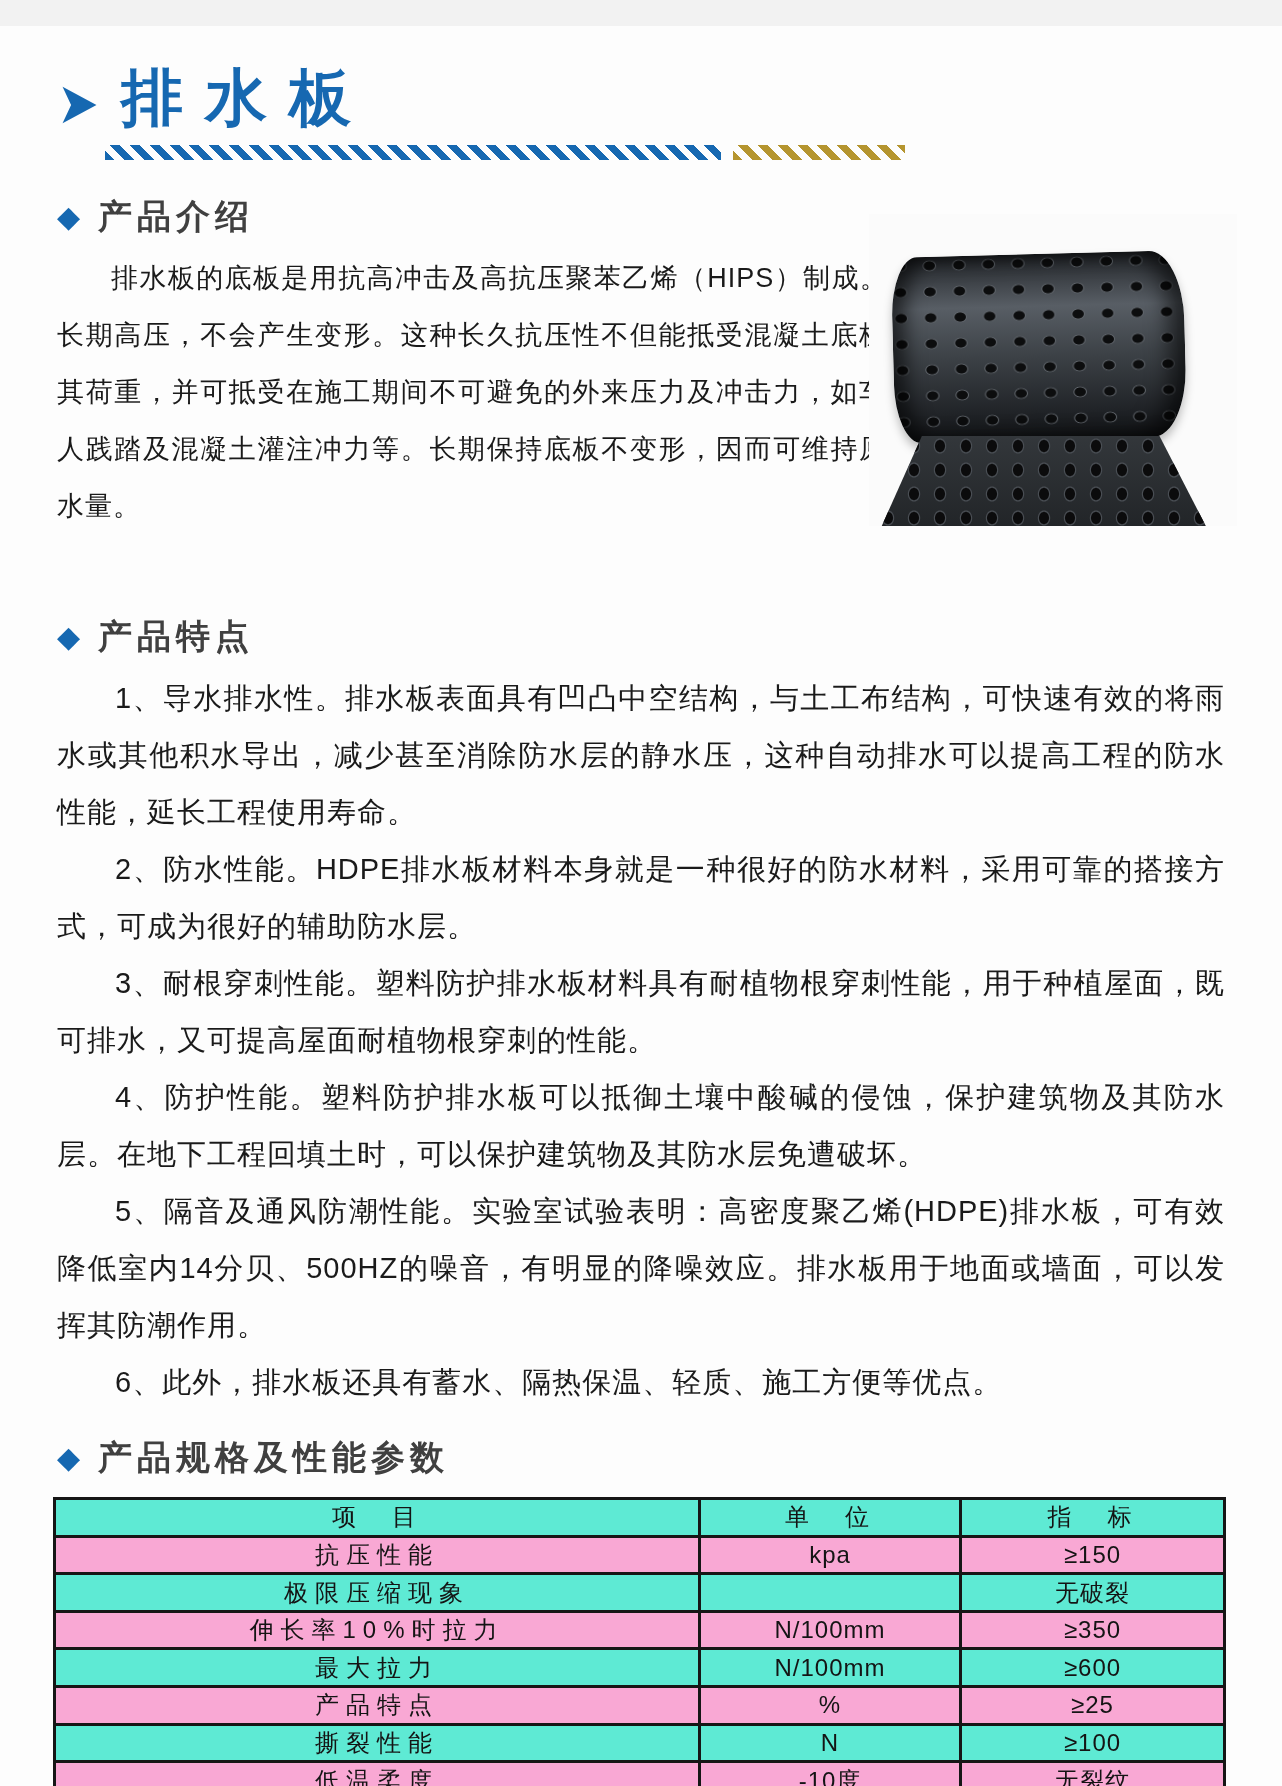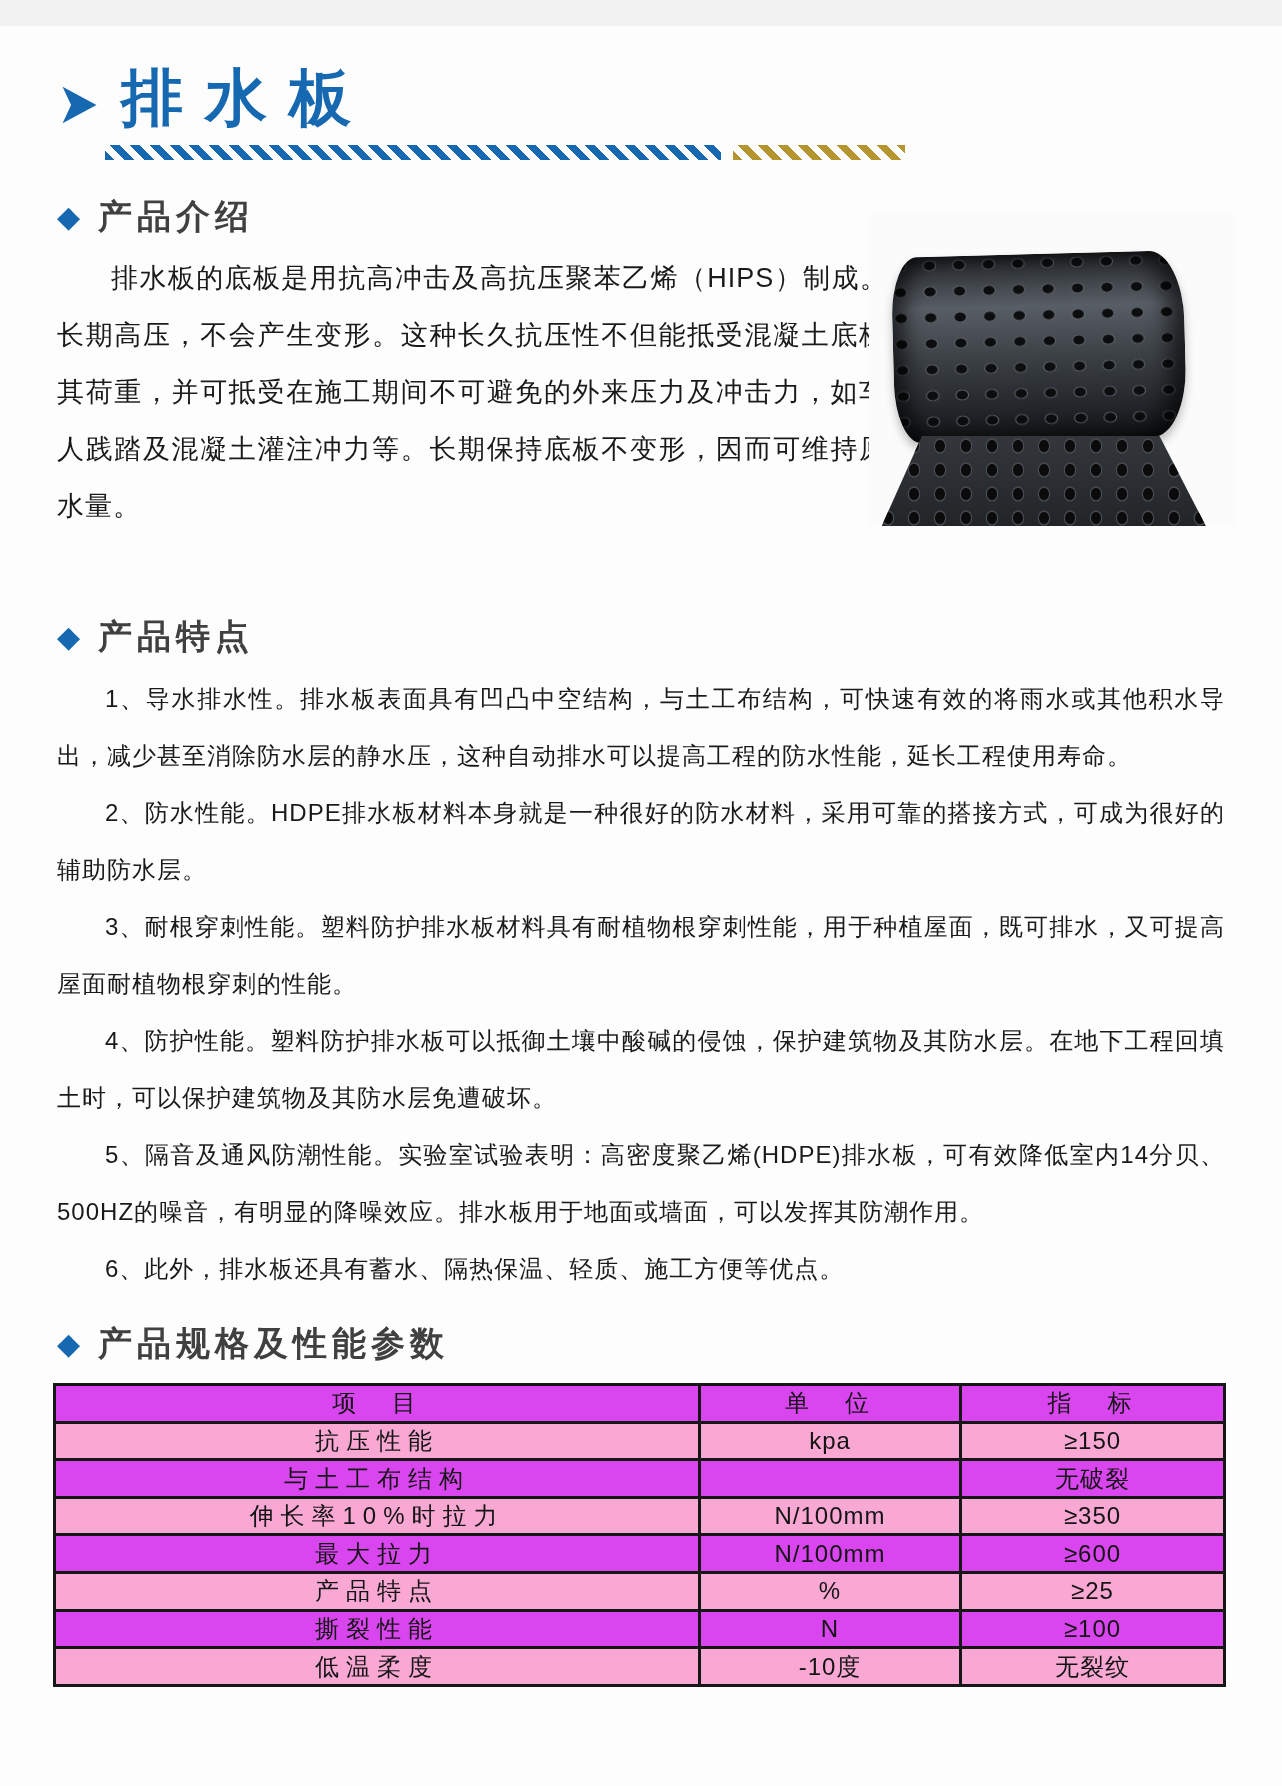--- a/index.html
+++ b/index.html
@@ -64,37 +64,37 @@
   .sheet{
     position:absolute;left:10px;bottom:-6px;width:330px;height:96px;
     background:
       radial-gradient(ellipse 9px 11px at 9px 10px,#0b0b0c 50%,#4c5157 62%,rgba(0,0,0,0) 74%),
       linear-gradient(180deg,#33373b,#212427);
     background-size:26px 24px,100% 100%;
     clip-path:polygon(13% 0,85% 0,100% 100%,0 100%);
   }
 
   
-  .feature{margin:0;font-size:24px;line-height:57px;letter-spacing:1px;text-align:justify;text-indent:2em;}
+  .feature{margin:0;font-size:29px;line-height:57px;letter-spacing:1px;text-align:justify;text-indent:2em;}
 
   
   table.specs{
     border-collapse:collapse;table-layout:fixed;
     width:1170px;margin:16px 0 0 -4px;
   }
   table.specs td{
     border:3px solid #161616;
     height:34.6px;padding:0 4px;
     text-align:center;vertical-align:middle;
     font-size:24px;color:#141414;
   }
   td.c-item{letter-spacing:7px;}
   td.c-unit{letter-spacing:1px;}
   td.c-value{letter-spacing:1px;margin-left:28px;}
-  tr.blue td{background:#d946ef;}
+  tr.blue td{background:#5eead4;}
   tr.white td{background:#f9a8d4;}
   td.header-cell{background:#cfe7f8;font-size:26px;letter-spacing:6px;}
 </style>
 </head>
 <body>
 
 <div class="page">
   <div class="top-strip"></div>
   <div class="content">
 
@@ -149,21 +149,21 @@
         <td colspan="2" class="header-cell">项　目</td>
         <td class="header-cell">单　位</td>
         <td class="header-cell">指　标</td>
       </tr>
       <tr class="white">
         <td colspan="2" class="c-item">抗压性能</td>
         <td class="c-unit">kpa</td>
         <td class="c-value">≥150</td>
       </tr>
       <tr class="blue">
-        <td colspan="2" class="c-item">与土工布结构</td>
+        <td colspan="2" class="c-item">极限压缩现象</td>
         <td class="c-unit"></td>
         <td class="c-value">无破裂</td>
       </tr>
       <tr class="white">
         <td colspan="2" class="c-item">伸长率10%时拉力</td>
         <td class="c-unit">N/100mm</td>
         <td class="c-value">≥350</td>
       </tr>
       <tr class="blue">
         <td colspan="2" class="c-item">最大拉力</td>

